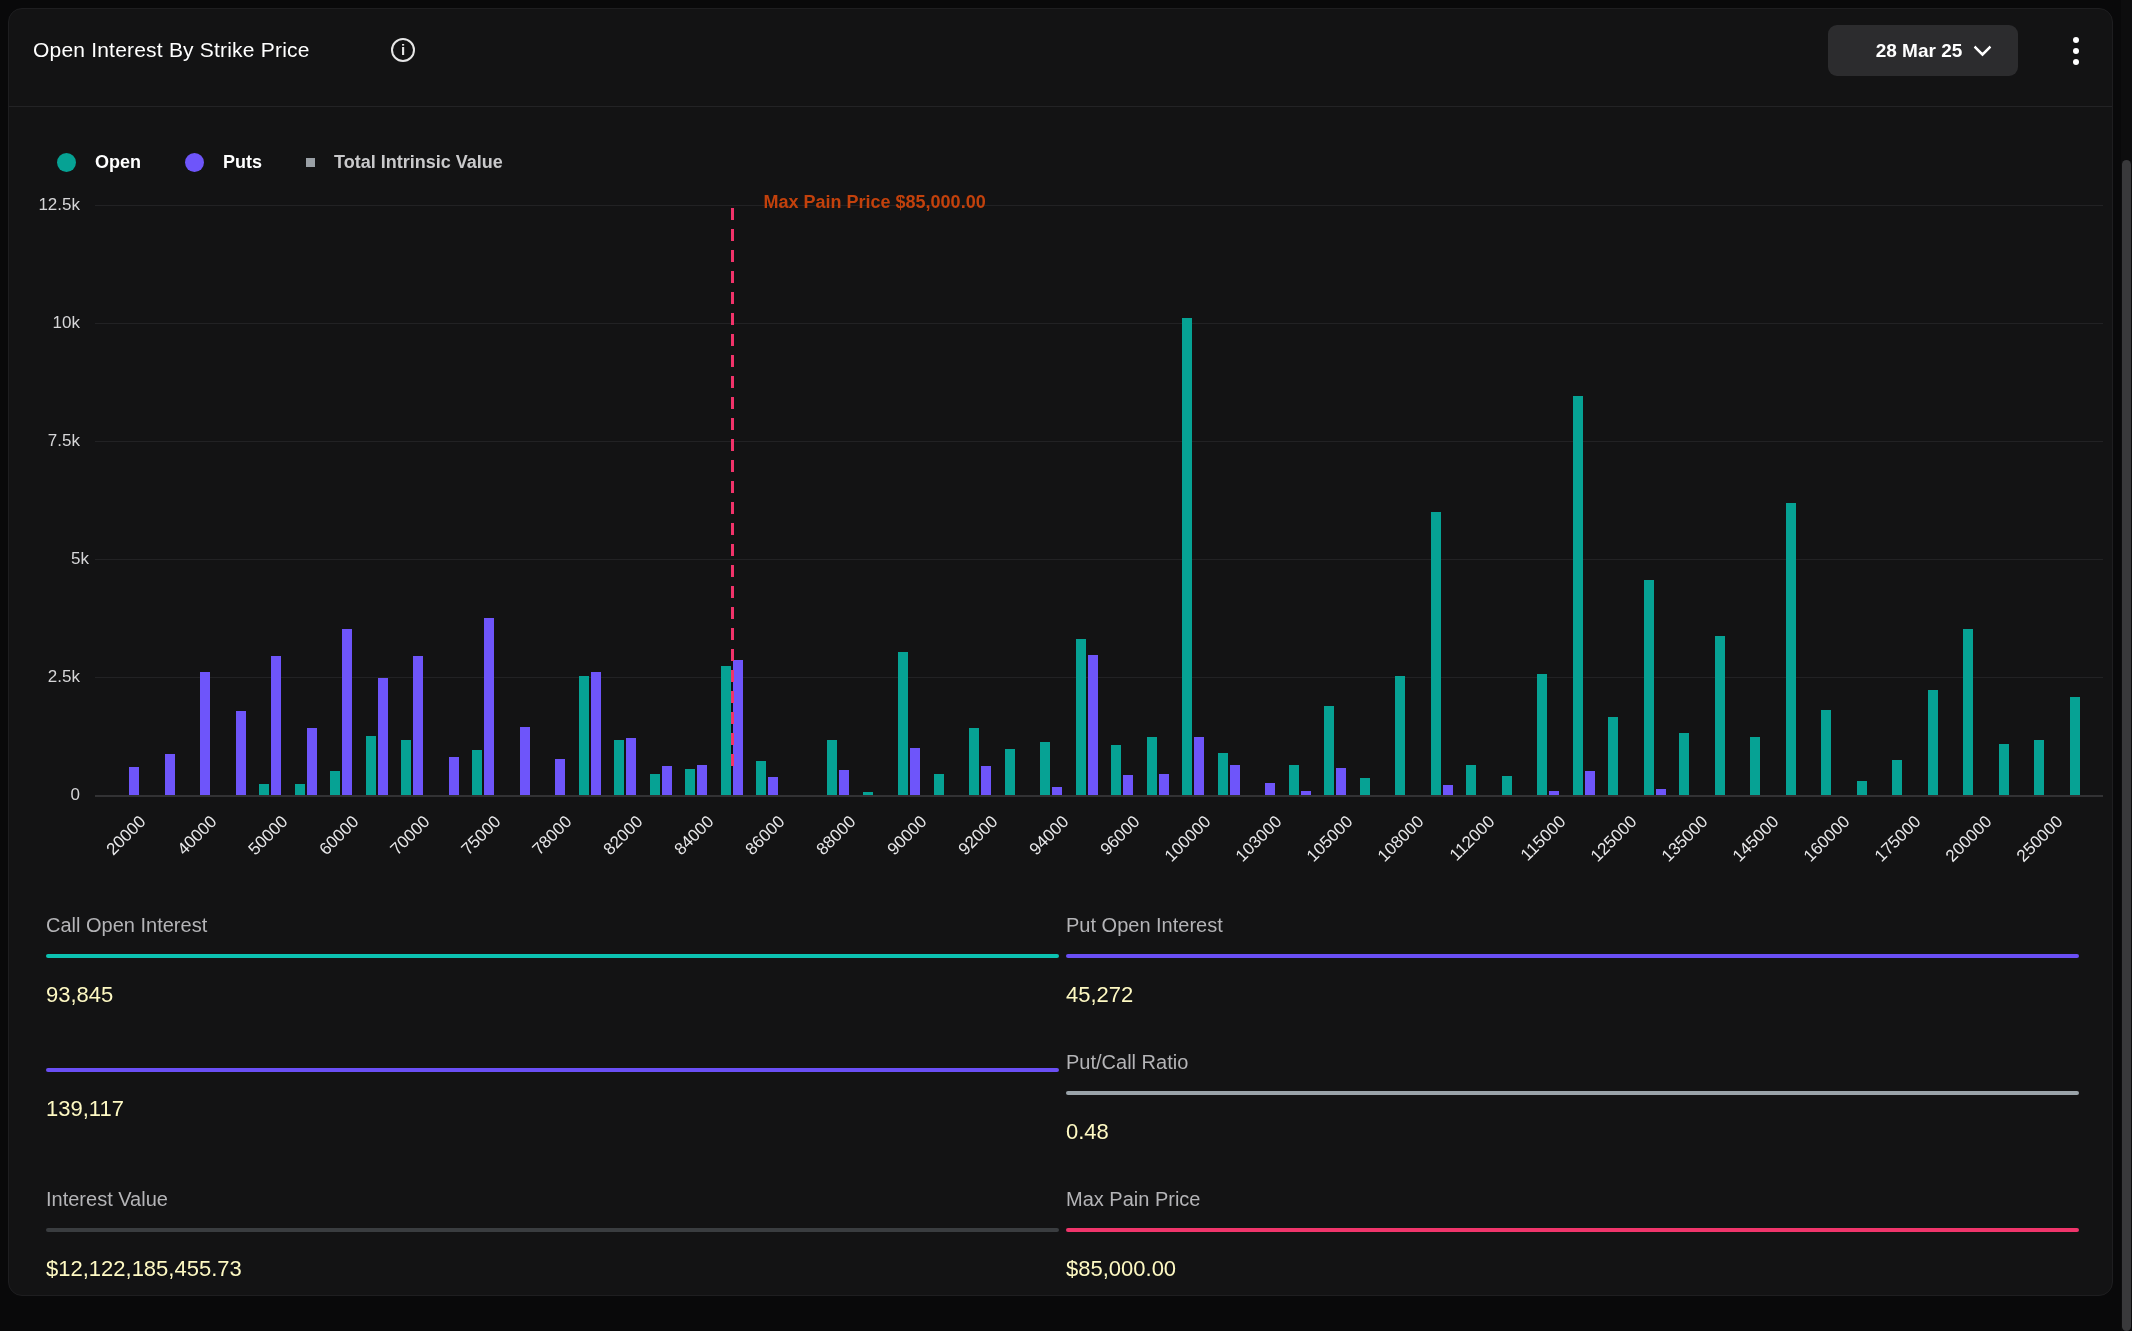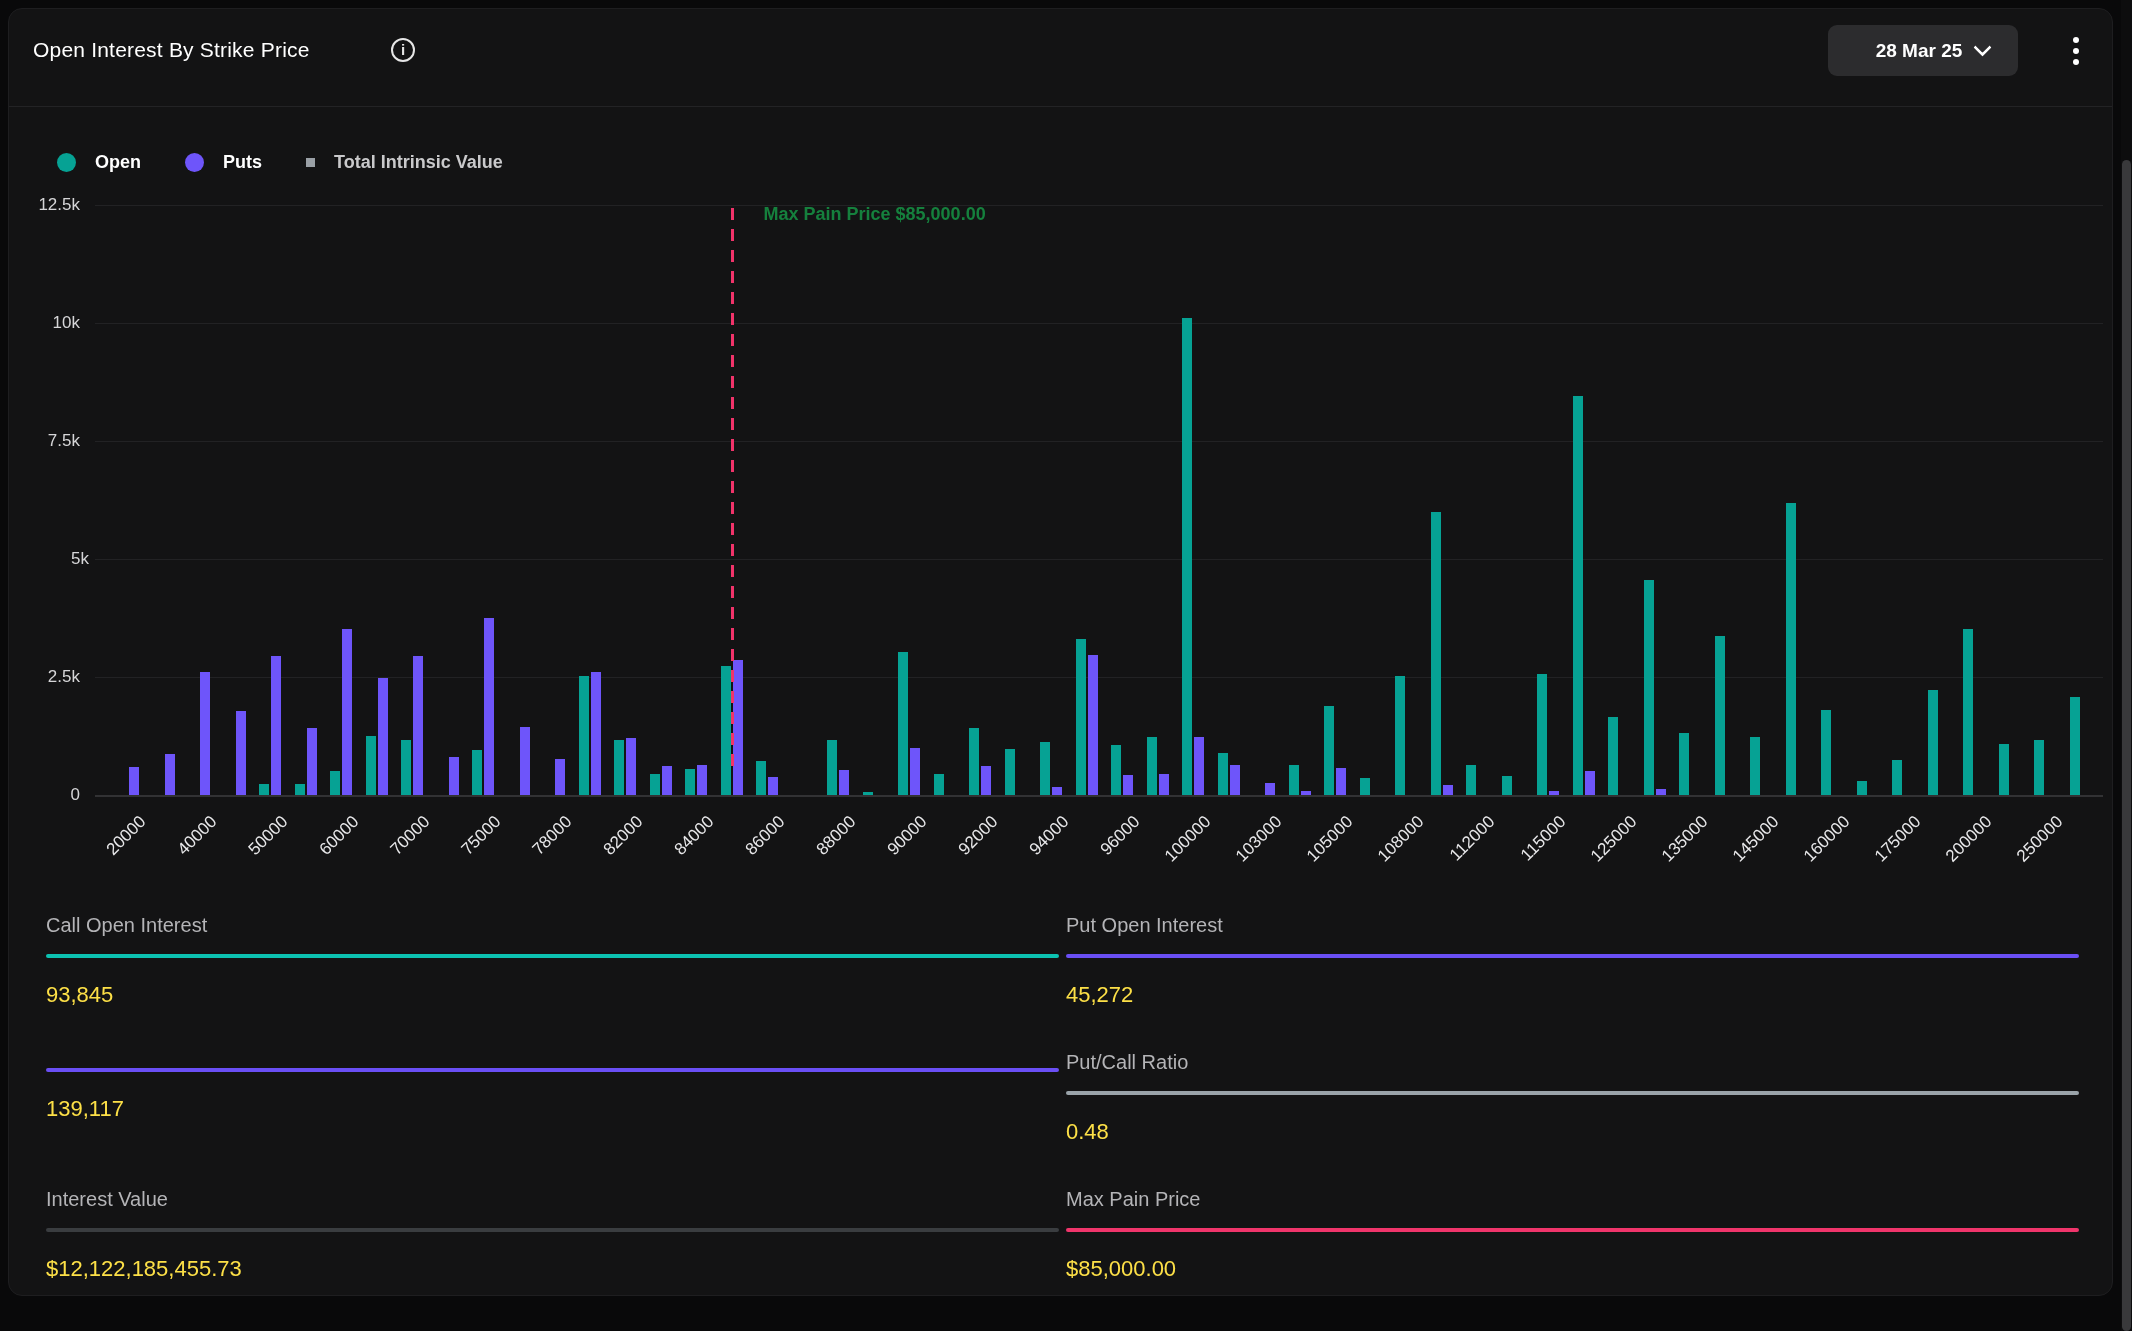--- a/index.html
+++ b/index.html
@@ -39,21 +39,21 @@
   .ytick { position:absolute; width:60px; text-align:right; font-size:17px; color:#d6d6d8;
            transform:translateY(-50%); }
   .bar { position:absolute; pointer-events:auto; }
   .xlab { position:absolute; width:130px; text-align:right; font-size:17px; color:#e8e8ea;
           transform:rotate(-45deg); transform-origin:top right; white-space:nowrap; }
   
   .stats-grid { position:absolute; left:37px; top:905px; width:2060px; }
   .stat { position:absolute; width:1013px; }
   .stat .lab { font-size:20px; color:#b4b4b7; }
   .stat .bar-u { height:4px; border-radius:2px; margin-top:17px; }
-  .stat .val { font-size:22px; color:#fde047; margin-top:24px; }
+  .stat .val { font-size:22px; color:#fef9c3; margin-top:24px; }
   .col-r { left:1020px; }
   
   #sb-track { position:absolute; right:0; top:0; width:11px; height:1331px; background:#0d0d0e; }
   #sb-thumb { position:absolute; right:1px; top:160px; width:9px; height:1171px;
               background:#39393b; border-radius:5px; }
 </style>
 </head>
 <body>
 
 <div id="card">
@@ -238,18 +238,18 @@
     <div class="bar" style="left: 1892px; top: 759.6px; width: 10px; height: 35.4px; background: rgb(6, 162, 148);"></div>
     <div class="xlab" style="right: 221px; top: 812px;">175000</div>
     <div class="bar" style="left: 1927.5px; top: 689.98px; width: 10px; height: 105.02px; background: rgb(6, 162, 148);"></div>
     <div class="bar" style="left: 1963px; top: 628.856px; width: 10px; height: 166.144px; background: rgb(6, 162, 148);"></div>
     <div class="xlab" style="right: 150px; top: 812px;">200000</div>
     <div class="bar" style="left: 1998.5px; top: 743.788px; width: 10px; height: 51.212px; background: rgb(6, 162, 148);"></div>
     <div class="bar" style="left: 2034px; top: 739.776px; width: 10px; height: 55.224px; background: rgb(6, 162, 148);"></div>
     <div class="xlab" style="right: 79px; top: 812px;">250000</div>
     <div class="bar" style="left: 2069.5px; top: 696.824px; width: 10px; height: 98.176px; background: rgb(6, 162, 148);"></div>
     <div class="" style="position: absolute; left: 730.5px; top: 208px; width: 3px; height: 565px; background: repeating-linear-gradient(rgb(241, 51, 106) 0px, rgb(241, 51, 106) 12px, transparent 12px, transparent 21px);"></div>
-    <div class="" style="position: absolute; left: 743.5px; top: 204px; font-size: 18px; font-weight: bold; color: #15803d; padding-left: 20px;">Max Pain Price $85,000.00</div>
+    <div class="" style="position: absolute; left: 743.5px; top: 192px; font-size: 18px; font-weight: bold; color: #c2410c; padding-left: 20px;">Max Pain Price $85,000.00</div>
   </div>
 
 <div id="sb-track">
   <div id="sb-thumb"></div>
 </div>
 
 </body></html>

